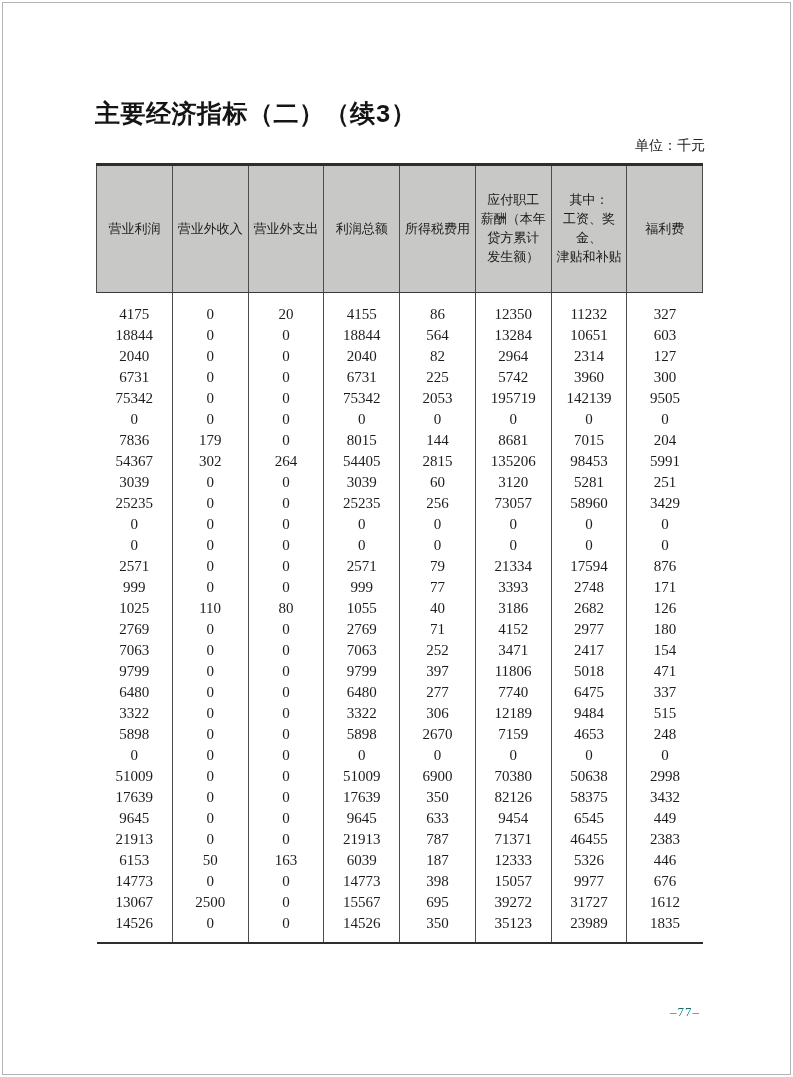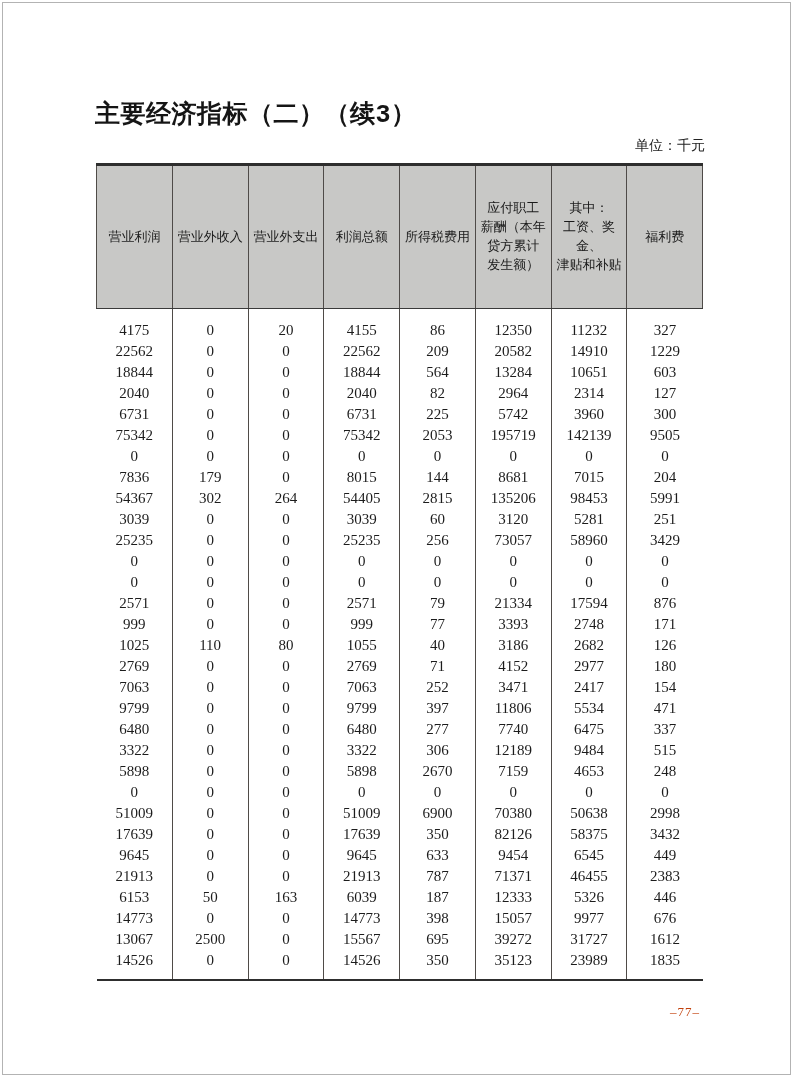--- a/index.html
+++ b/index.html
@@ -47,42 +47,42 @@
     background: var(--header-bg, #c8c8c6);
     height: 106px;
     font-family: "Liberation Sans", sans-serif;
     font-weight: normal;
     font-size: 13px;
     line-height: 1.45;
     color: #1a1a1a;
     text-align: center;
     vertical-align: middle;
     white-space: pre-line;
-    padding: 18px 1px;
+    padding: 10px 1px;
     border-left: 1px solid var(--grid-line, #4f4b48);
     border-right: 1px solid var(--grid-line, #4f4b48);
     border-bottom: 1px solid #3a3a3a;
   }
   table.econ td {
     font-size: 15px;
     height: 21px;
     line-height: 21px;
     text-align: center;
     vertical-align: middle;
     padding: 0;
     color: #1c1c1c;
   }
   table.econ td:not(:first-child) { border-left: 1px solid var(--grid-line, #4f4b48); }
   table.econ tr.spacer-top td { height: 11px; line-height: 11px; }
   table.econ tr.spacer-bottom td { height: 8px; line-height: 8px; }
   .page-number {
     position: absolute;
     top: 1004px; right: 93px;
     font-size: 13px;
-    color: #c2410c;
+    color: #0f766e;
     letter-spacing: 1px;
   }
 </style>
 </head>
 <body>
 
 <div class="page-border"></div>
 
 <h1 class="title">主要经济指标（二）（续3）</h1>
 
@@ -133,30 +133,20 @@
           <td>4175</td>
           <td>0</td>
           <td>20</td>
           <td>4155</td>
           <td>86</td>
           <td>12350</td>
           <td>11232</td>
           <td>327</td>
         </tr>
         <tr>
-          <td>22562</td>
-          <td>0</td>
-          <td>0</td>
-          <td>22562</td>
-          <td>209</td>
-          <td>20582</td>
-          <td>14910</td>
-          <td>1229</td>
-        </tr>
-        <tr>
           <td>18844</td>
           <td>0</td>
           <td>0</td>
           <td>18844</td>
           <td>564</td>
           <td>13284</td>
           <td>10651</td>
           <td>603</td>
         </tr>
         <tr>
@@ -309,21 +299,21 @@
           <td>2417</td>
           <td>154</td>
         </tr>
         <tr>
           <td>9799</td>
           <td>0</td>
           <td>0</td>
           <td>9799</td>
           <td>397</td>
           <td>11806</td>
-          <td>5534</td>
+          <td>5018</td>
           <td>471</td>
         </tr>
         <tr>
           <td>6480</td>
           <td>0</td>
           <td>0</td>
           <td>6480</td>
           <td>277</td>
           <td>7740</td>
           <td>6475</td>

